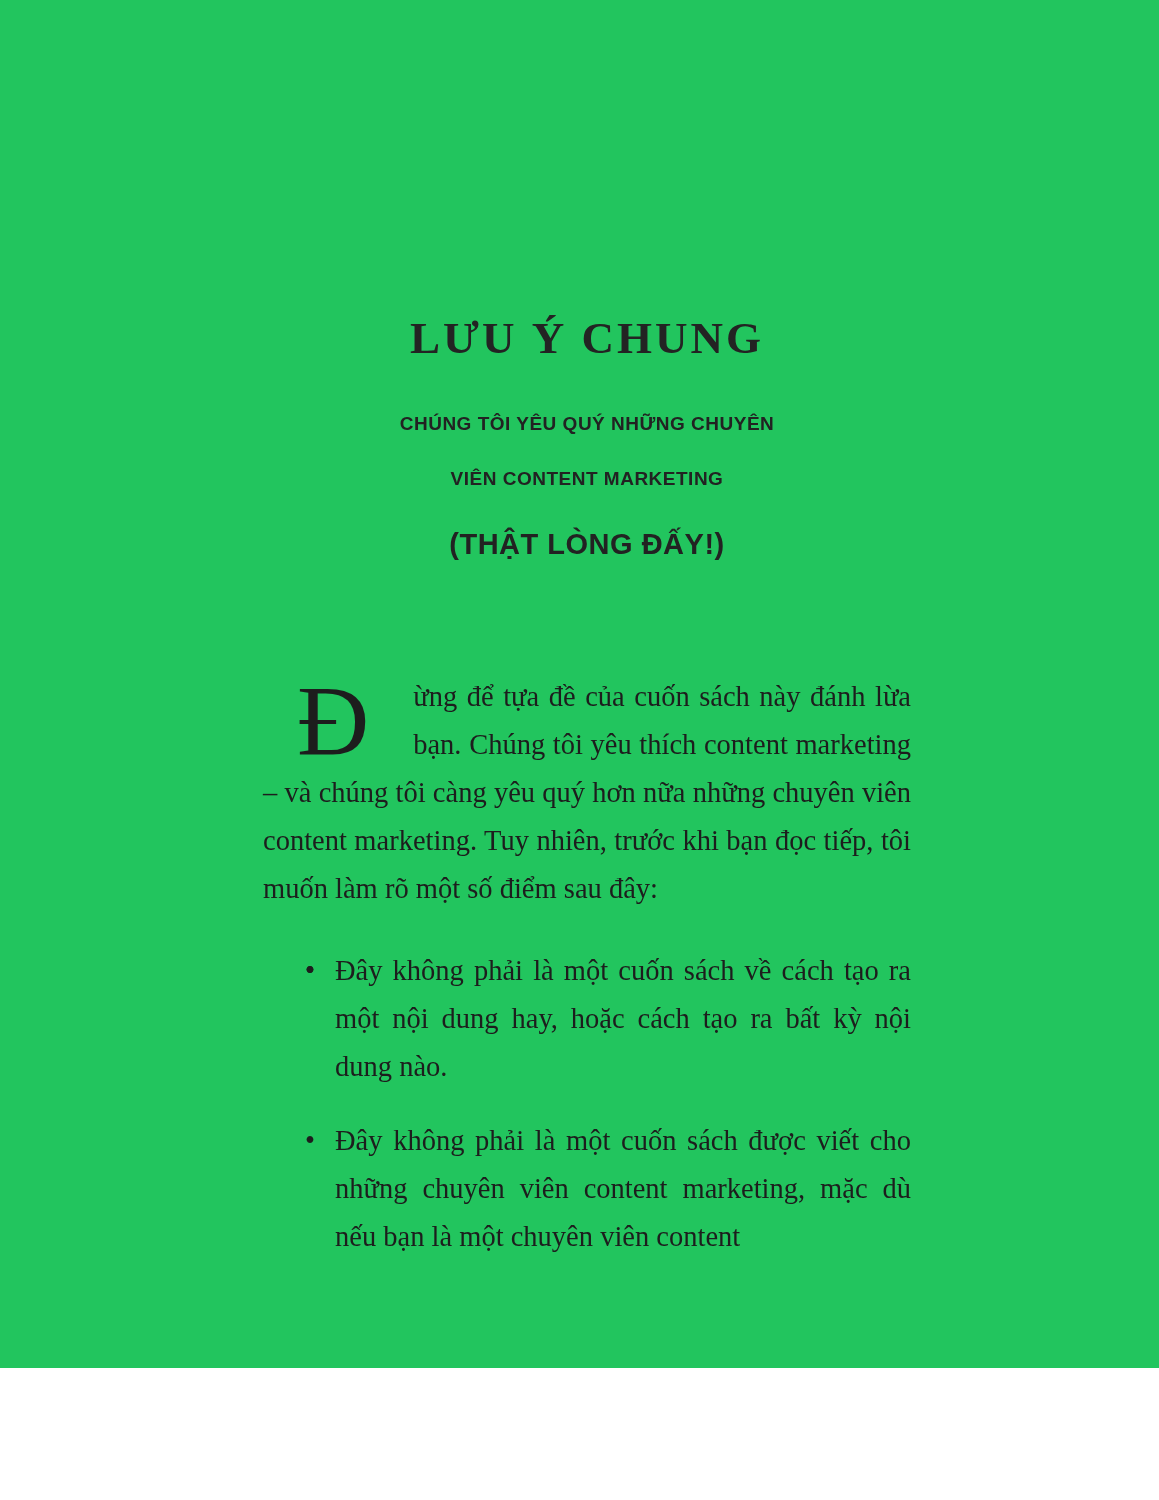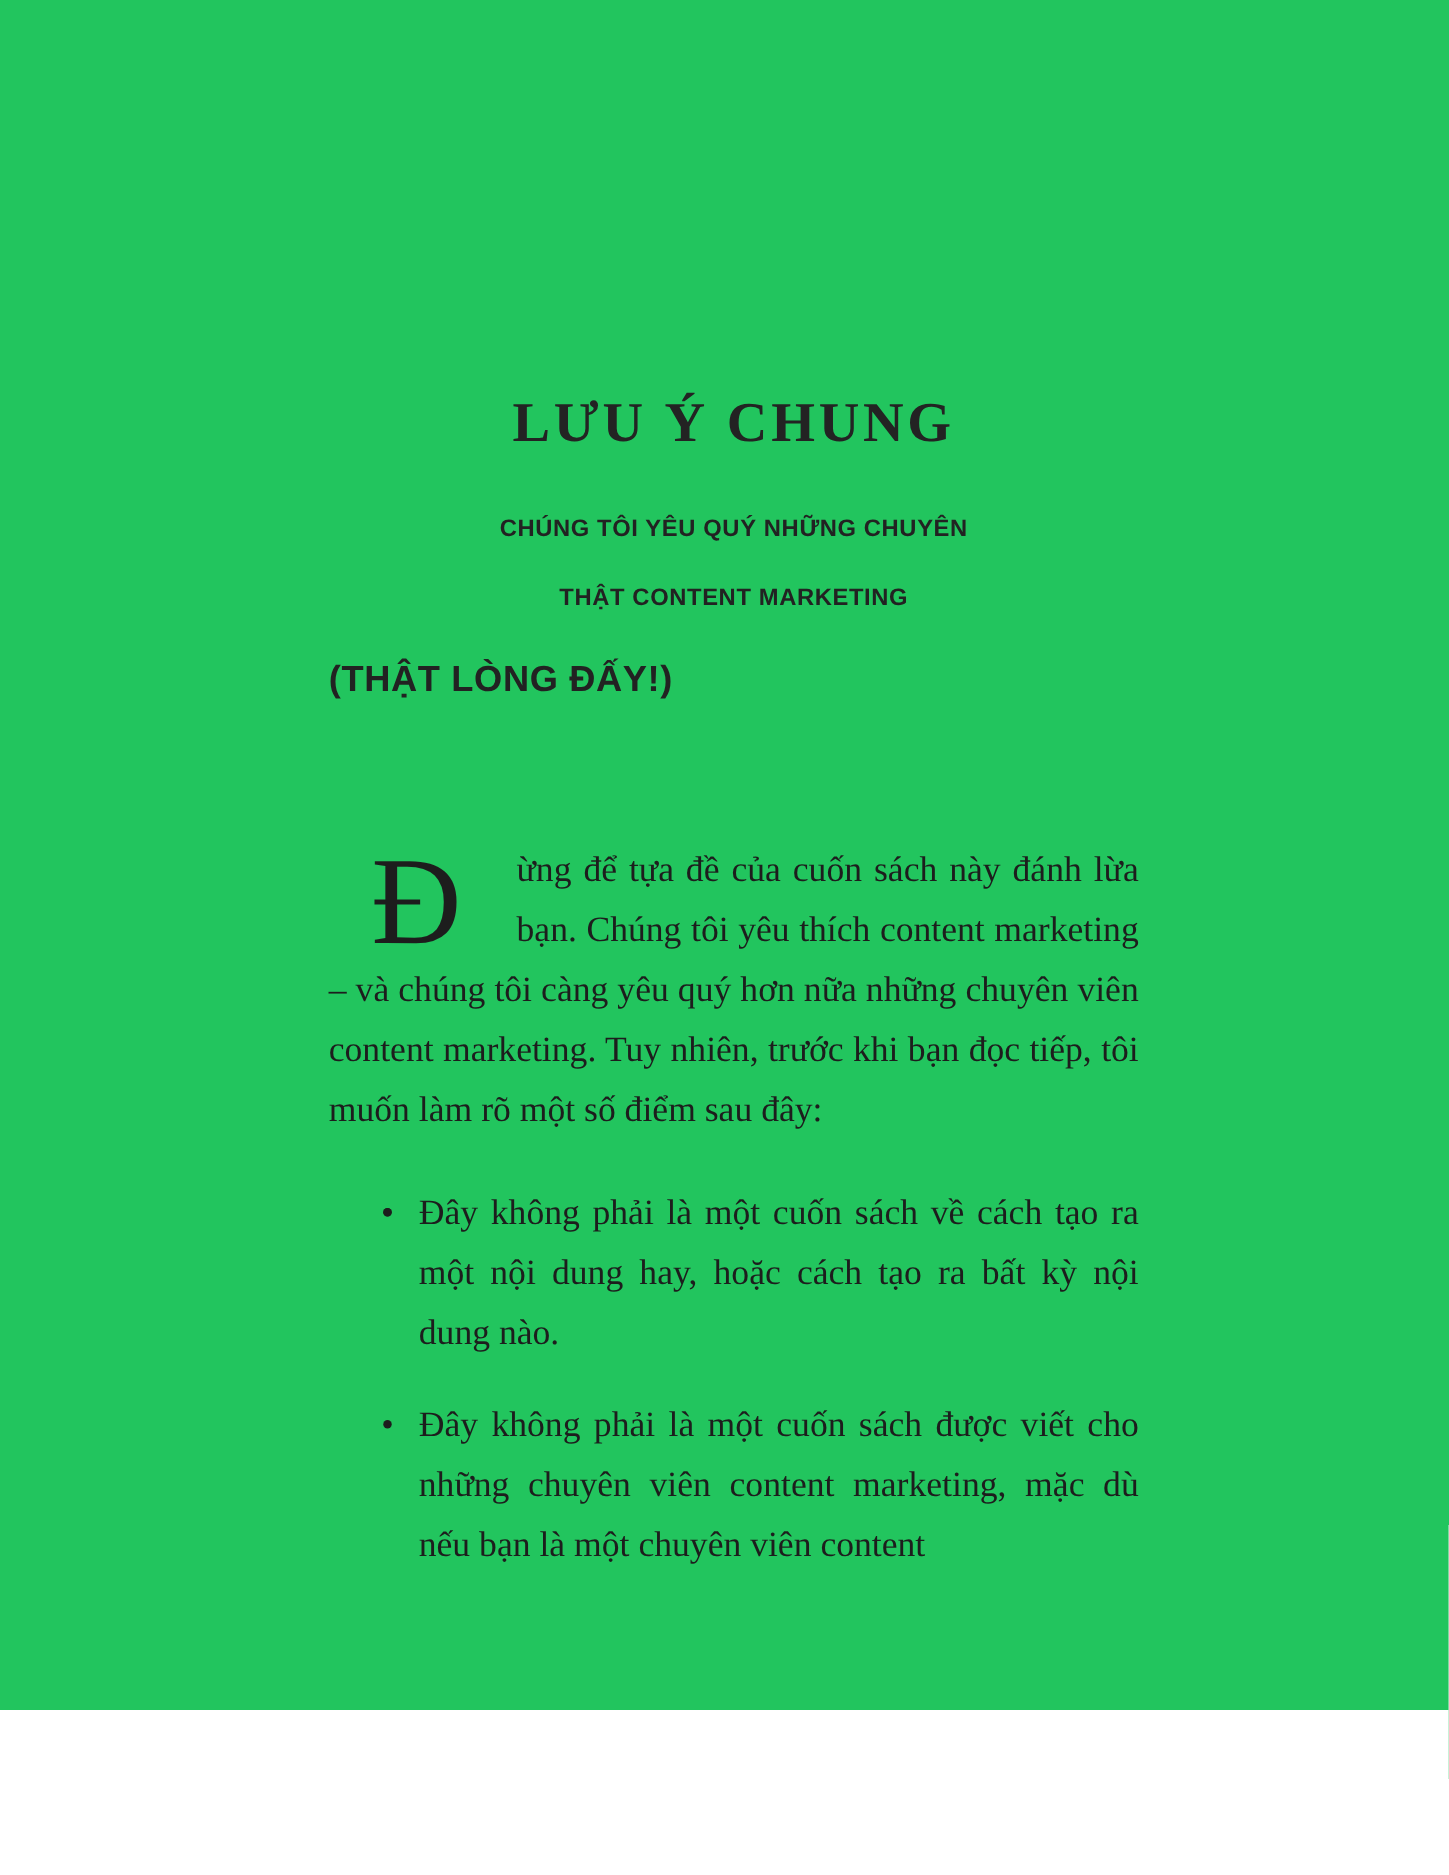--- a/index.html
+++ b/index.html
@@ -34,21 +34,21 @@
     text-align: center;
     font-family: "Liberation Sans", sans-serif;
     font-weight: bold;
     font-size: 19px;
     line-height: 55px;
     letter-spacing: 0.5px;
     color: #222222;
   }
   .chapter-subtitle-paren {
     margin-top: 22px;
-    text-align: left;
+    text-align: center;
     font-family: "Liberation Sans", sans-serif;
     font-weight: bold;
     font-size: 29px;
     letter-spacing: 0.5px;
     color: #222222;
   }
   .intro {
     margin-top: 112px;
     font-size: 28.5px;
     line-height: 48px;
@@ -96,21 +96,21 @@
 </head>
 <body>
 
 <div class="page">
   <div class="content">
 
     <h1 class="chapter-title">LƯU Ý CHUNG</h1>
 
     <h2 class="chapter-subtitle">
       <span>CHÚNG TÔI YÊU QUÝ NHỮNG CHUYÊN</span><br>
-      <span>THẬT CONTENT MARKETING</span>
+      <span>VIÊN CONTENT MARKETING</span>
     </h2>
 
     <h3 class="chapter-subtitle-paren">(THẬT LÒNG ĐẤY!)</h3>
 
     <p class="intro">
       <span class="dropcap">Đ</span>
       <span>ừng để tựa đề của cuốn sách này đánh lừa bạn. Chúng tôi yêu thích content marketing – và chúng tôi càng yêu quý hơn nữa những chuyên viên content marketing. Tuy nhiên, trước khi bạn đọc tiếp, tôi muốn làm rõ một số điểm sau đây:</span>
     </p>
 
     <ul class="bullet-list">

